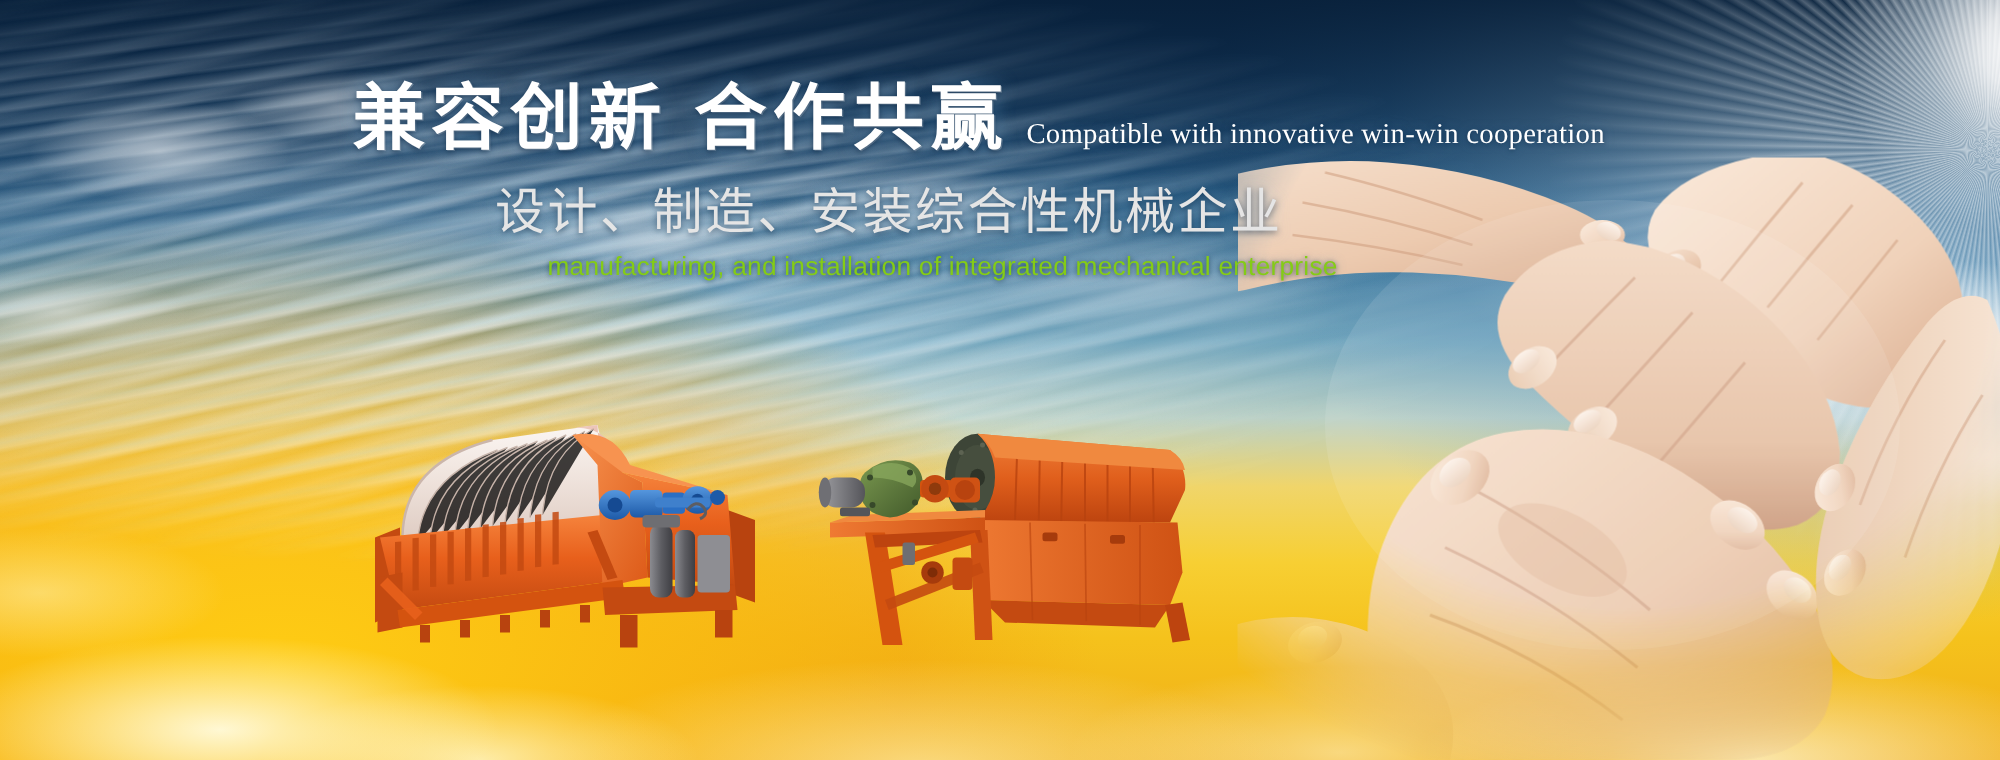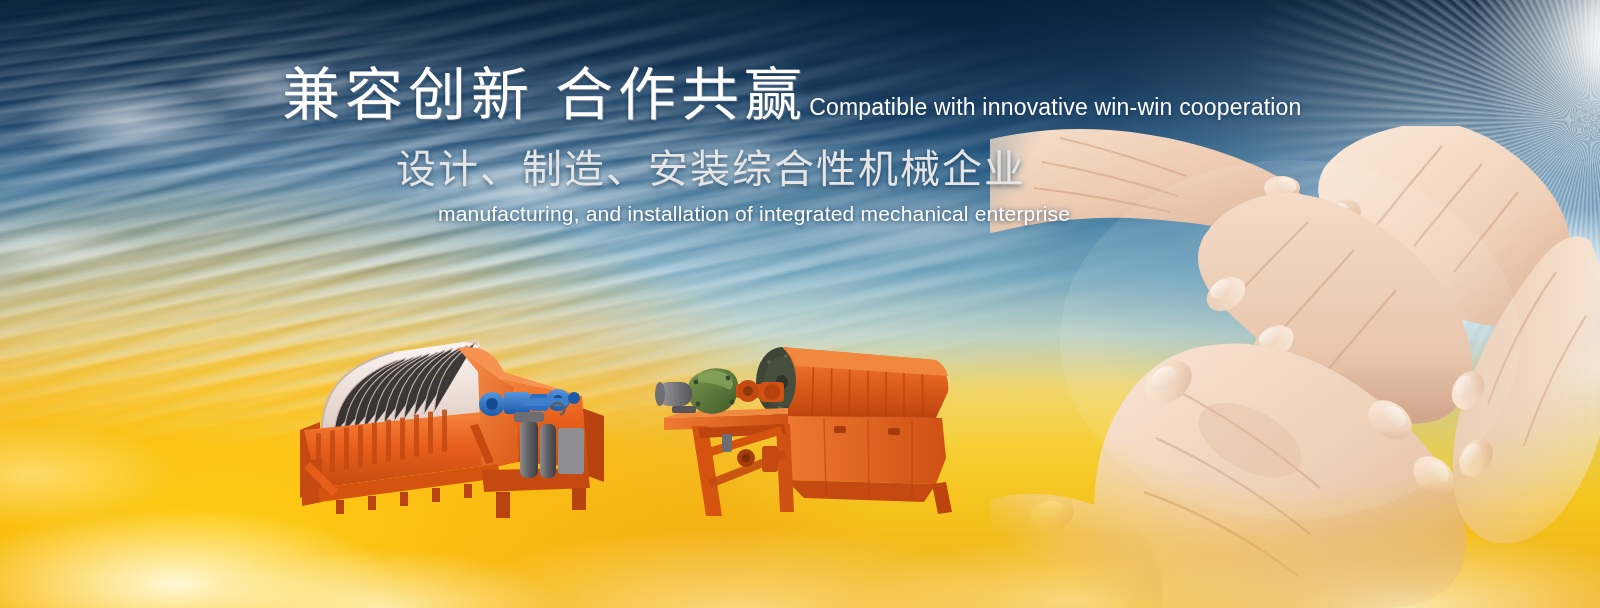--- a/index.html
+++ b/index.html
@@ -179,56 +179,57 @@
     z-index: 40;
     pointer-events: none;
   }
   .line-1 {
     display: flex;
     align-items: baseline;
     white-space: nowrap;
   }
   .cn-main {
     font-size: 58px;
-    font-weight: 400;
+    font-weight: 700;
     color: #ffffff;
     letter-spacing: 5px;
     line-height: 1.15;
     text-shadow:
       0 2px 5px rgba(6,28,54,0.62),
       0 0 16px rgba(120,180,225,0.45),
       1px 1px 0 rgba(255,255,255,0.35);
     text-align: right;
   }
   .en-inline {
     font-size: 23px;
     font-weight: 400;
     color: #ffffff;
     letter-spacing: 0.2px;
-    margin-left: 2px;
+    margin-left: 14px;
     text-shadow: 0 1px 4px rgba(8,32,58,0.70), 0 0 9px rgba(70,130,180,0.45);
+    font-family: Liberation Serif, serif;
   }
   .line-2 {
     margin-top: 8px;
     margin-left: 114px;
     font-size: 40px;
     font-weight: 500;
     color: #e5e5e5;
     letter-spacing: 2px;
     white-space: nowrap;
     text-shadow:
       0 2px 5px rgba(8,32,58,0.58),
       0 0 13px rgba(120,180,225,0.42);
   }
   .line-3 {
     margin-top: 7px;
     margin-left: 156px;
     font-size: 21px;
     font-weight: 400;
-    color: #ffffff;
+    color: #84cc16;
     letter-spacing: 0.2px;
     white-space: nowrap;
     text-shadow: 0 1px 4px rgba(8,32,58,0.66), 0 0 9px rgba(70,130,180,0.42);
   }
 </style>
 </head>
 <body>
 
 <div id="banner">
 

